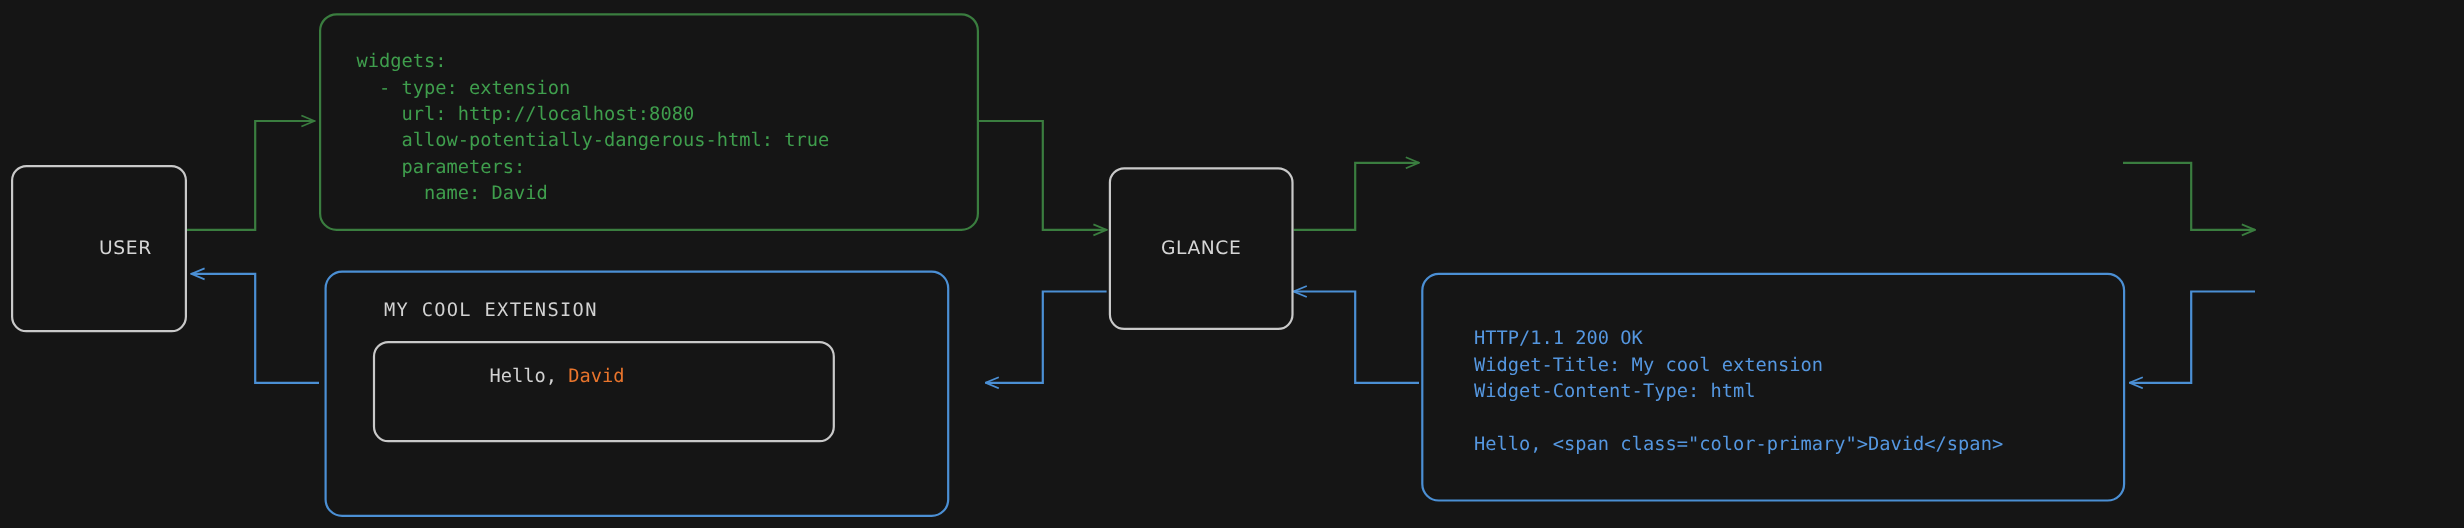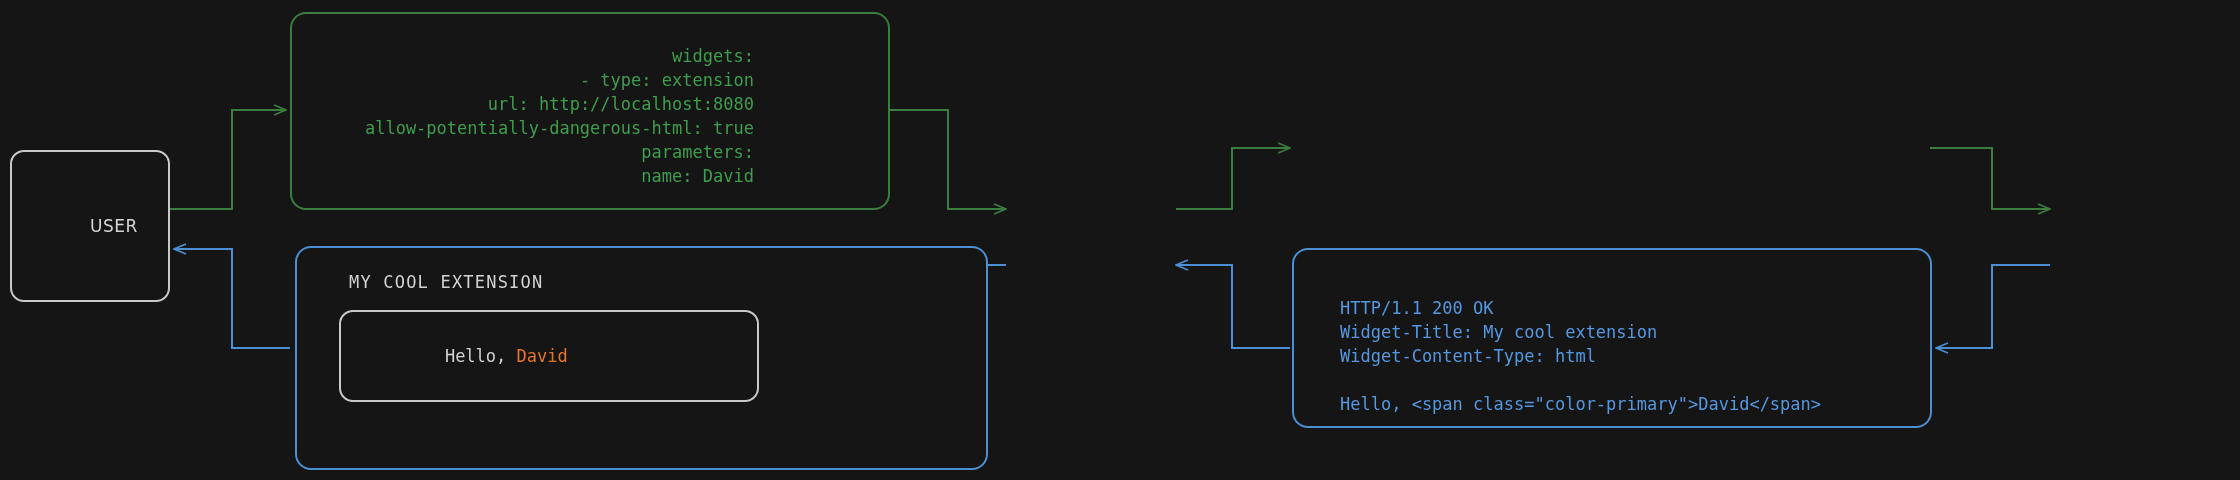--- a/index.html
+++ b/index.html
@@ -45,21 +45,21 @@
 
   
   .msgbox {
     position: absolute;
     box-sizing: border-box;
     border: 2px solid;
     border-radius: 16px;
     background: #151515;
     z-index: 2;
   }
-  .msgbox.green { border-color: #3a7d3f; text-align: right; }
+  .msgbox.green { border-color: #3a7d3f; }
   .msgbox.blue  { border-color: #4b8fd4; }
 
   .code {
     font-family: "DejaVu Sans Mono", "Liberation Mono", monospace;
     font-size: 17px;
     line-height: 24px;
     white-space: pre;
   }
   .code.green { color: #3f9e4d; }
   .code.blue  { color: #5597e0; }
@@ -71,21 +71,20 @@
     letter-spacing: 1.2px;
     color: #d2d2d2;
   }
   .widget-body {
     position: absolute;
     box-sizing: border-box;
     border: 2px solid #c9c9c9;
     border-radius: 14px;
     background: #151515;
     display: flex;
-    align-items: center;
   }
   .widget-text {
     font-family: "DejaVu Sans Mono", "Liberation Mono", monospace;
     font-size: 17px;
     color: #d2d2d2;
     padding-left: 22px;
     white-space: pre;
   }
   .accent { color: #e8742c; }
 </style>
@@ -143,32 +142,35 @@
 
   <div class="msgbox green" style="left:290px; top:12px; width:600px; height:198px;">
     <div class="code green" style="position:absolute; left:32px; top:30px;">widgets:
   - type: extension
     url: http://localhost:8080
     allow-potentially-dangerous-html: true
     parameters:
       name: David</div>
   </div>
 
-  <div class="msgbox blue" style="left:295px; top:246px; width:693px; height:224px;">
+  <div class="msgbox blue" style="left:295px; top:246px; width:568px; height:224px;">
     <div class="widget-title" style="position:absolute; left:52px; top:24px;">MY COOL EXTENSION</div>
     <div class="widget-body" style="left:42px; top:62px; width:420px; height:92px;">
       <div class="widget-text">
         <span>Hello, </span><span class="accent">David</span>
       </div>
     </div>
   </div>
 
+  <div class="node" style="left:1008px; top:152px; width:168px; height:148px;">
+    <span class="node-label">GLANCE</span>
+  </div>
 
 
-  <div class="msgbox blue" style="left:1292px; top:248px; width:640px; height:180px;">
+  <div class="msgbox blue" style="left:1292px; top:248px; width:640px; height:208px;">
     <div class="code blue" style="position:absolute; left:46px; top:46px;">HTTP/1.1 200 OK
 Widget-Title: My cool extension
 Widget-Content-Type: html
 
 Hello, &lt;span class="color-primary"&gt;David&lt;/span&gt;</div>
   </div>
 
 
 </div>
 

